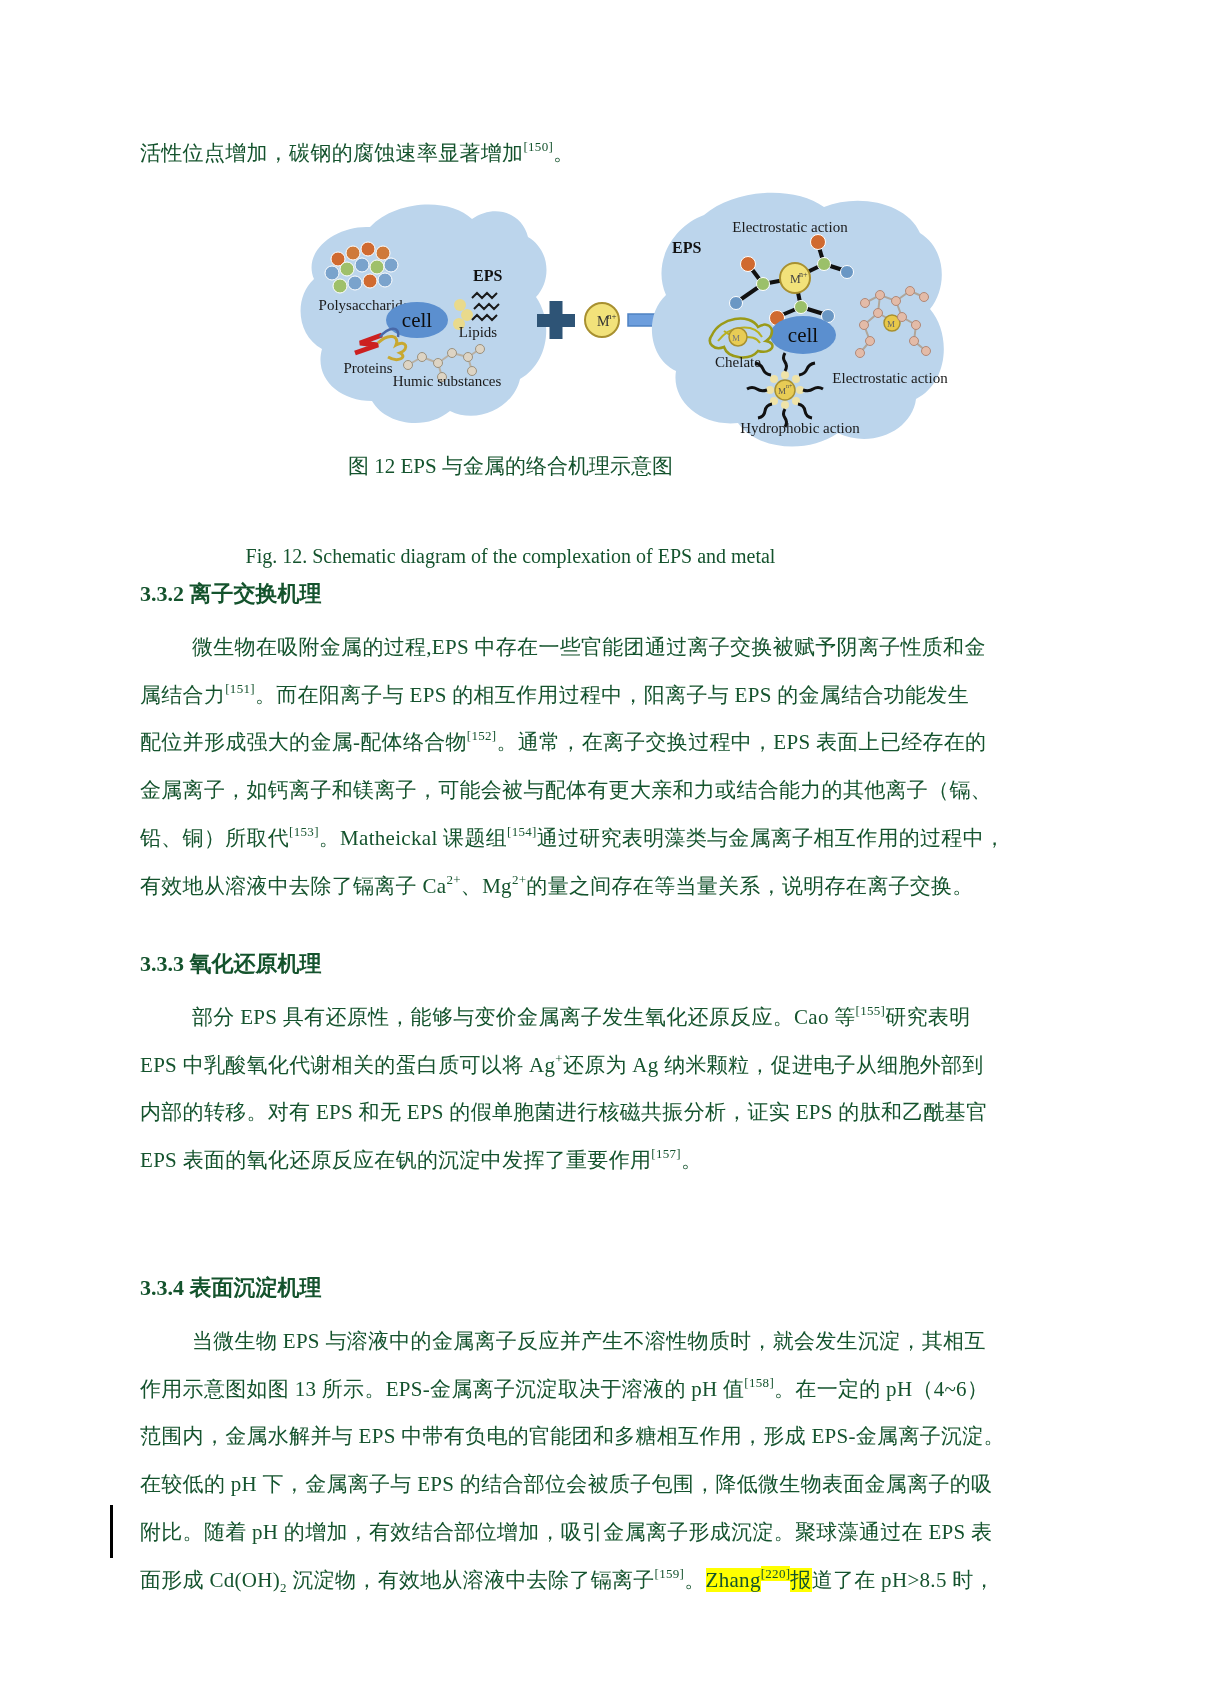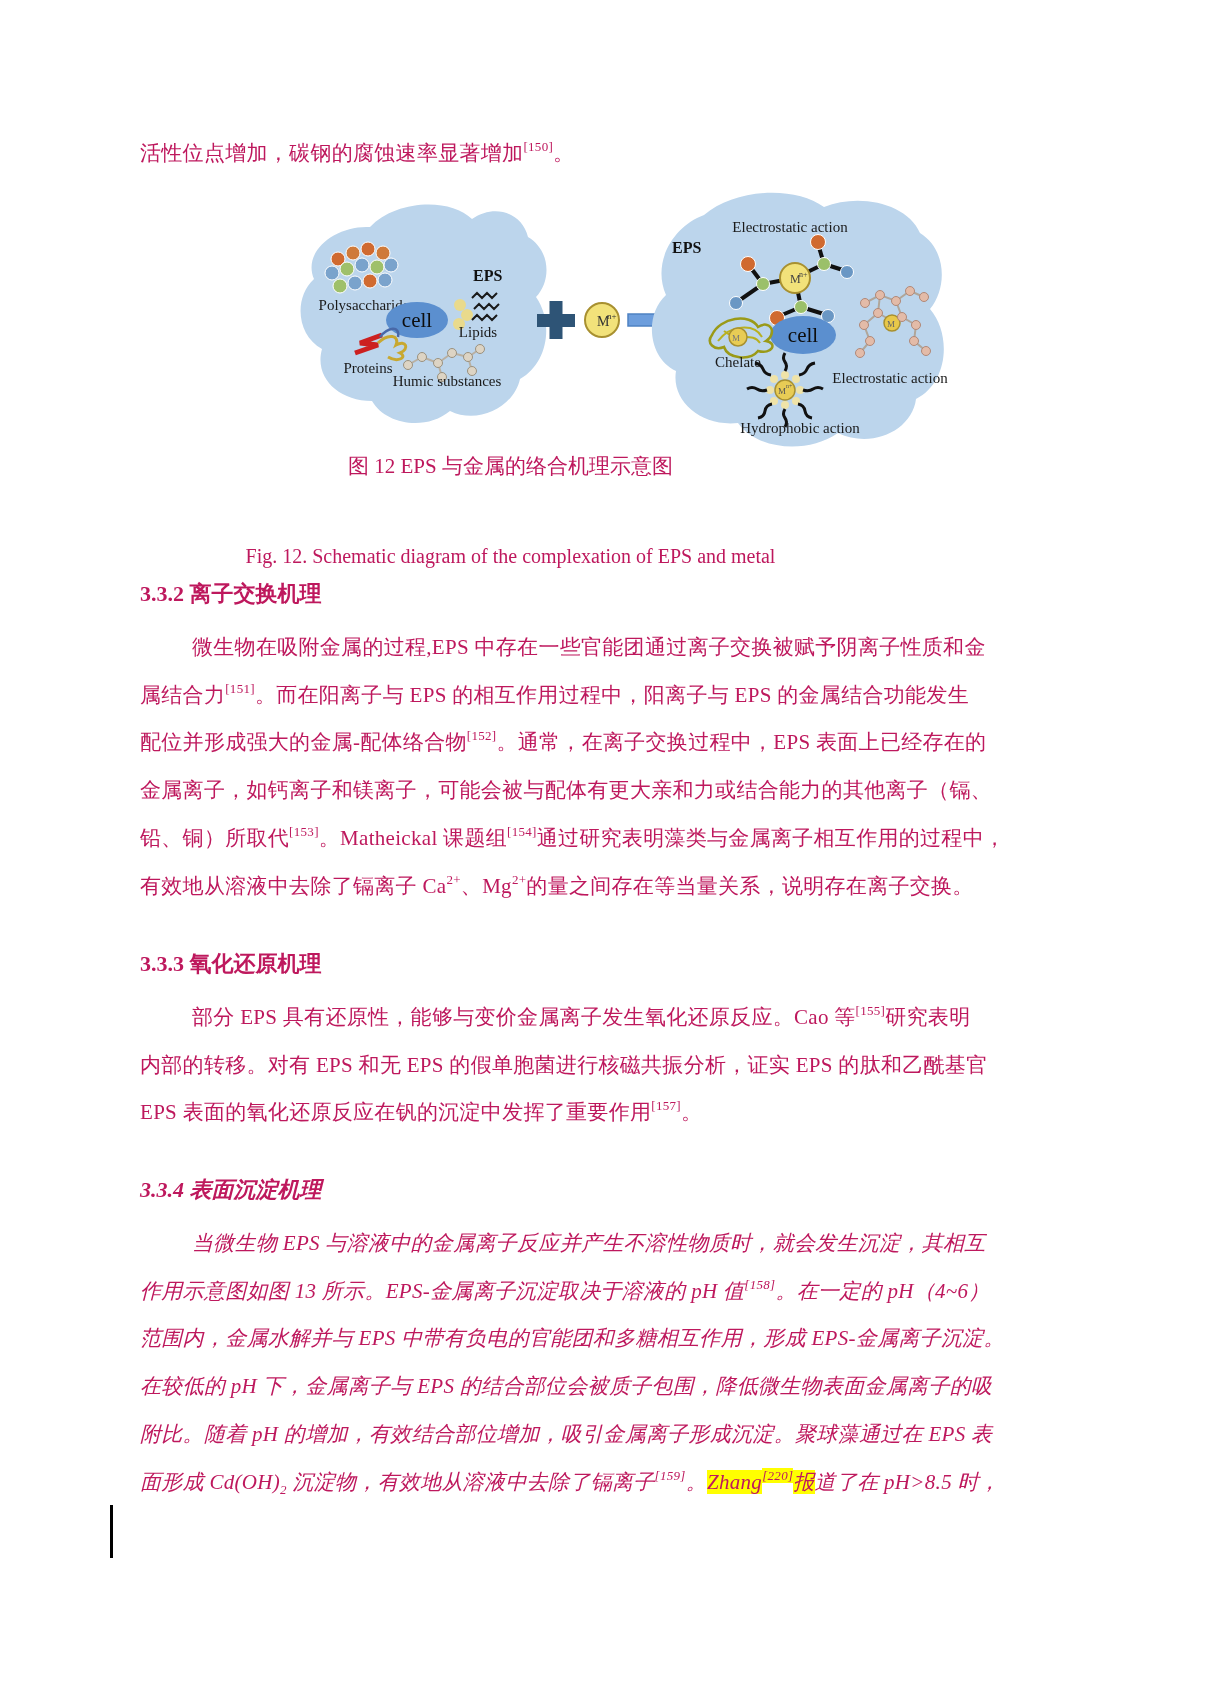--- a/index.html
+++ b/index.html
@@ -1,17 +1,17 @@
 <!DOCTYPE html>
 <html><head>
 <meta charset="utf-8">
 <style>
   html,body{margin:0;padding:0;background:#ffffff;}
   #page{position:relative;width:1208px;height:1708px;background:#ffffff;overflow:hidden;
-        font-family:"Liberation Serif","DejaVu Serif",serif;color:#be185d;}
+        font-family:"Liberation Serif","DejaVu Serif",serif;color:#14532d;}
   .abs{position:absolute;}
   .line{font-size:21px;line-height:47.7px;white-space:nowrap;letter-spacing:0.3px;}
   .indent{padding-left:52px;}
   .line sup{font-size:13px;line-height:0;position:relative;top:-1px;vertical-align:super;}
   .line sub{font-size:13px;line-height:0;vertical-align:sub;}
   .hl{background:#ffff00;}
   .sec{position:absolute;left:140px;width:940px;}
   .heading{font-weight:bold;font-size:22px;line-height:48px;margin-bottom:6px;white-space:nowrap;}
   .caption{position:absolute;left:0;width:1021px;text-align:center;}
   .cap-zh{font-size:21px;line-height:48px;}
@@ -222,26 +222,27 @@
         <div class="line"><span>金属离子，如钙离子和镁离子，可能会被与配体有更大亲和力或结合能力的其他离子（镉、</span></div>
         <div class="line"><span>铅、铜）所取代</span><sup>[153]</sup><span>。Matheickal 课题组</span><sup>[154]</sup><span>通过研究表明藻类与金属离子相互作用的过程中，</span></div>
         <div class="line"><span>有效地从溶液中去除了镉离子 Ca</span><sup>2+</sup><span>、Mg</span><sup>2+</sup><span>的量之间存在等当量关系，说明存在离子交换。</span></div>
       </div>
   </section>
 
   <section class="sec" style="top:940px;">
     <div class="heading">3.3.3 氧化还原机理</div>
     <div class="para">
         <div class="line indent"><span>部分 EPS 具有还原性，能够与变价金属离子发生氧化还原反应。Cao 等</span><sup>[155]</sup><span>研究表明</span></div>
+        <div class="line"><span>EPS 中乳酸氧化代谢相关的蛋白质可以将 Ag</span><sup>+</sup><span>还原为 Ag 纳米颗粒，促进电子从细胞外部到</span></div>
         <div class="line"><span>内部的转移。对有 EPS 和无 EPS 的假单胞菌进行核磁共振分析，证实 EPS 的肽和乙酰基官</span></div>
         <div class="line"><span>EPS 表面的氧化还原反应在钒的沉淀中发挥了重要作用</span><sup>[157]</sup><span>。</span></div>
       </div>
   </section>
 
-  <section class="sec" style="top:1166px;font-style:italic;">
+  <section class="sec" style="top:1264px;">
     <div class="heading">3.3.4 表面沉淀机理</div>
     <div class="para">
         <div class="line indent"><span>当微生物 EPS 与溶液中的金属离子反应并产生不溶性物质时，就会发生沉淀，其相互</span></div>
         <div class="line"><span>作用示意图如图 13 所示。EPS-金属离子沉淀取决于溶液的 pH 值</span><sup>[158]</sup><span>。在一定的 pH（4~6）</span></div>
         <div class="line"><span>范围内，金属水解并与 EPS 中带有负电的官能团和多糖相互作用，形成 EPS-金属离子沉淀。</span></div>
         <div class="line"><span>在较低的 pH 下，金属离子与 EPS 的结合部位会被质子包围，降低微生物表面金属离子的吸</span></div>
         <div class="line"><span>附比。随着 pH 的增加，有效结合部位增加，吸引金属离子形成沉淀。聚球藻通过在 EPS 表</span></div>
         <div class="line"><span>面形成 Cd(OH)</span><sub>2</sub><span> 沉淀物，有效地从溶液中去除了镉离子</span><sup>[159]</sup><span>。</span><span class="hl">Zhang</span><sup class="hl">[220]</sup><span class="hl">报</span><span>道了在 pH&gt;8.5 时，</span></div>
       </div>
   </section>

